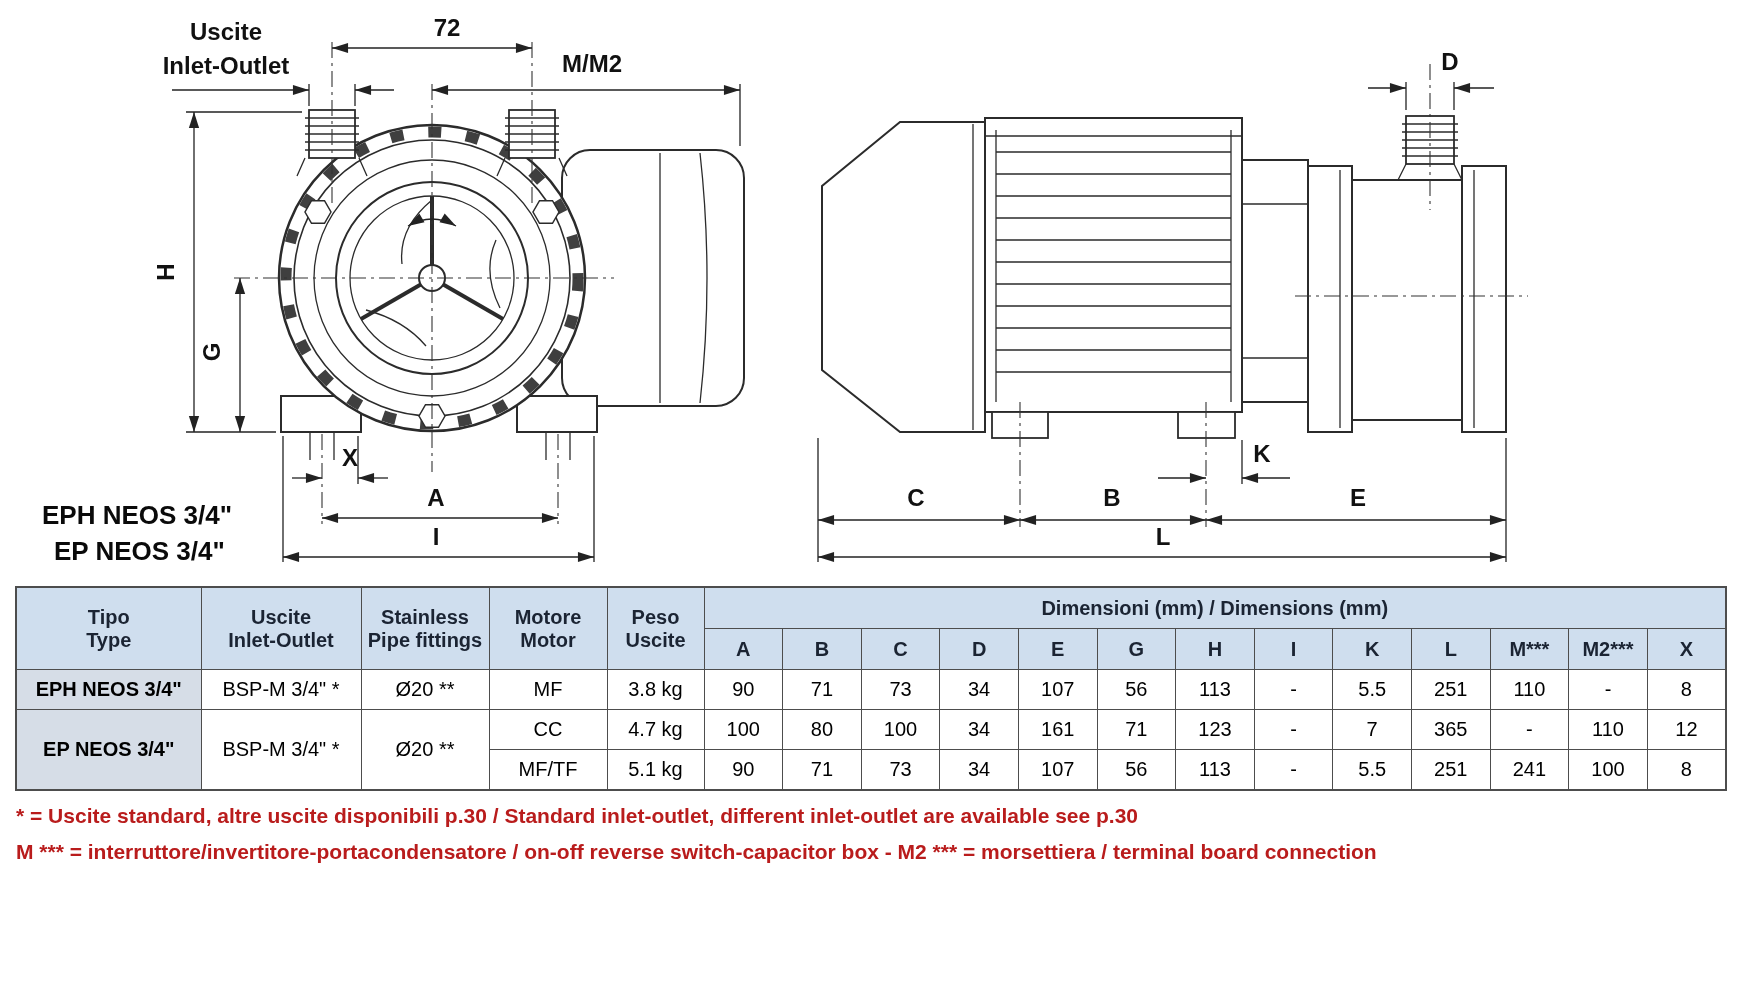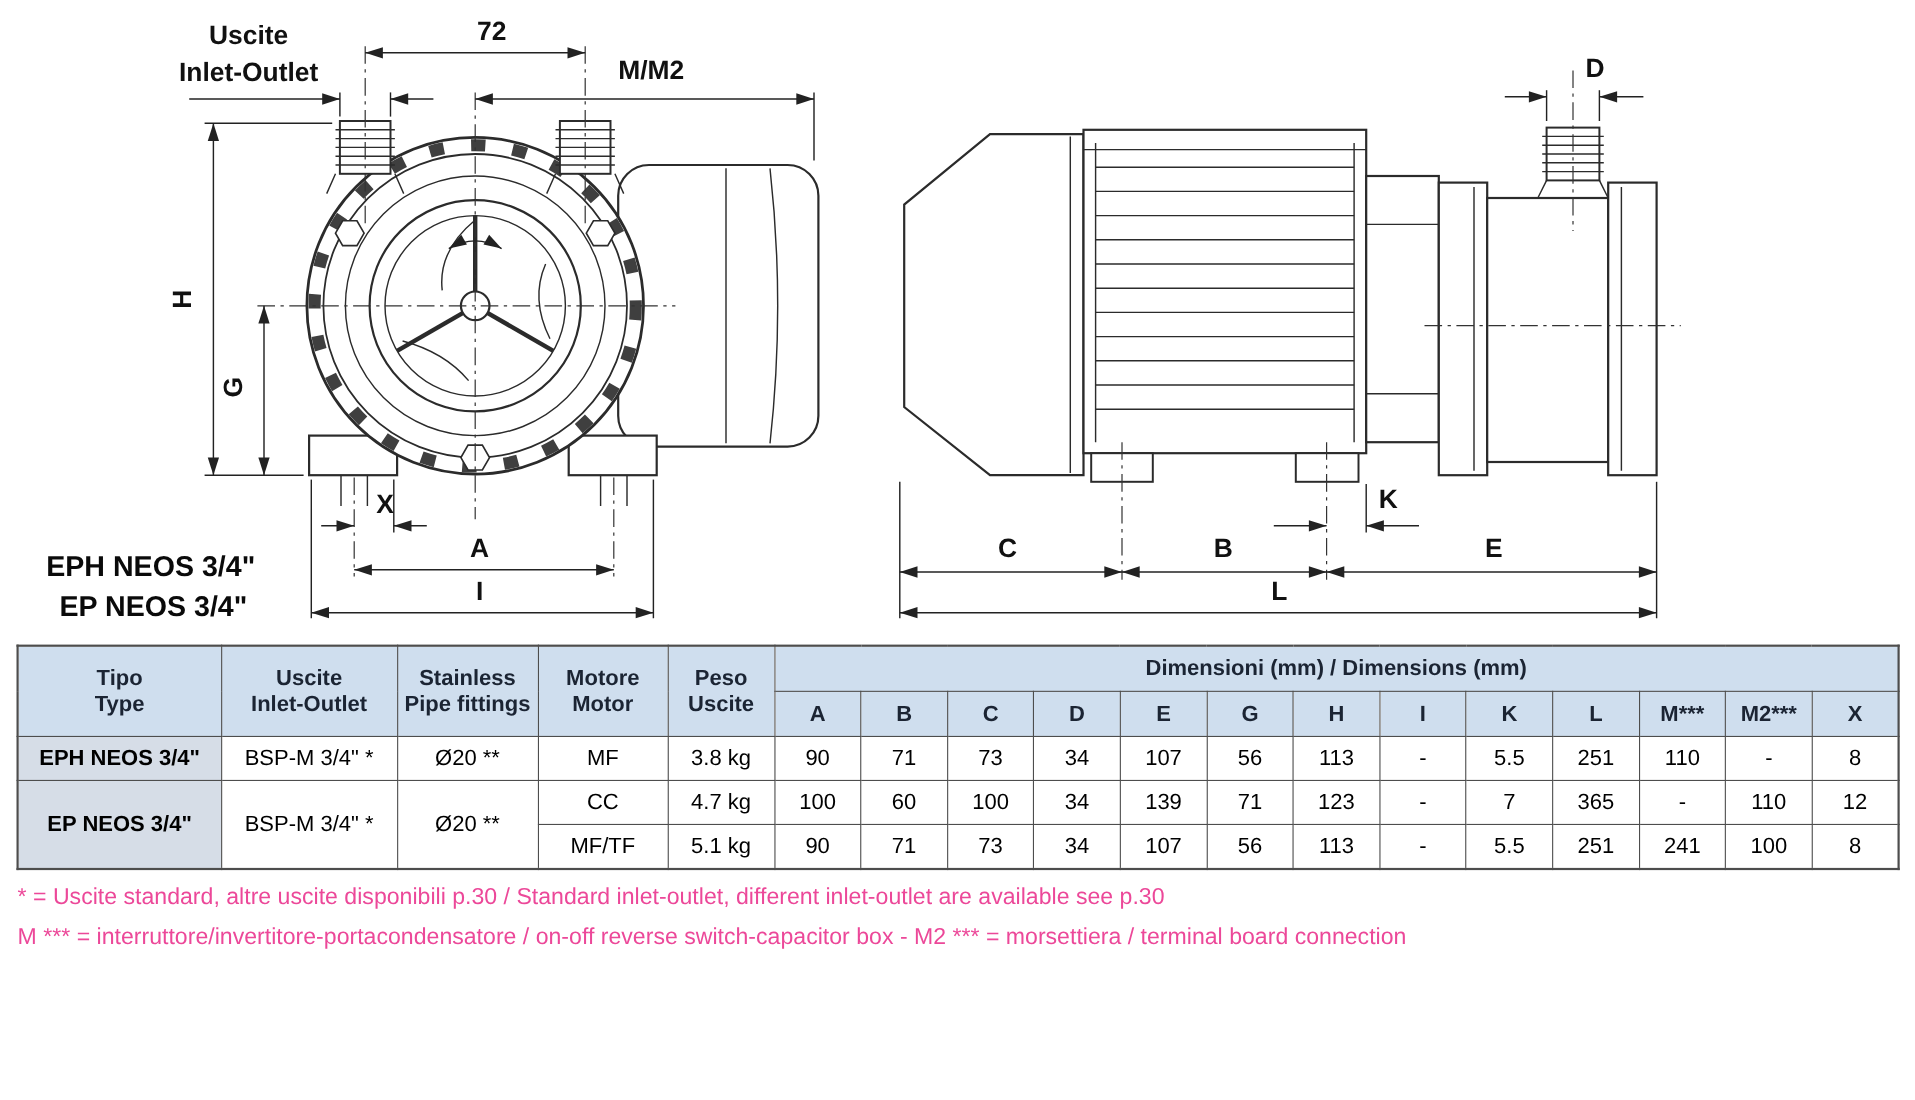--- a/index.html
+++ b/index.html
@@ -19,21 +19,21 @@
   .table-wrap{position:absolute;left:15px;top:586px;width:1712px;}
   table.spec{border-collapse:collapse;table-layout:fixed;width:1712px;border:2px solid #4d4d4d;}
   table.spec th,table.spec td{border:1.5px solid #4d4d4d;text-align:center;vertical-align:middle;
       padding:0 2px;overflow:hidden;}
   table.spec thead th{background:#cfdeee;color:#1b2433;font-weight:700;font-size:20px;line-height:1.15;height:40px;}
   table.spec thead tr.letters th{height:40px;}
   table.spec tbody tr{height:40px;}
   table.spec tbody td{background:#ffffff;font-size:20px;color:#000;}
   table.spec td.rowlabel{background:#d6dde7;font-weight:700;font-size:20px;}
   
-  .footnotes{position:absolute;left:16px;top:798px;font-size:21px;font-weight:400;color:#ec4899;}
+  .footnotes{position:absolute;left:16px;top:798px;font-size:21px;font-weight:700;color:#b91c1c;}
   .footnotes div{line-height:36px;white-space:nowrap;}
 </style>
 </head>
 <body>
 
 <div class="page">
 
   <svg width="1741" height="582" viewBox="0 0 1741 582">
     <defs>
       <marker id="arw" viewBox="0 0 12 8" refX="11.5" refY="4" markerWidth="14" markerHeight="9" orient="auto-start-reverse">
@@ -280,24 +280,24 @@
           <td>-</td>
           <td>8</td>
         </tr>
         <tr>
           <td class="rowlabel" rowspan="2">EP NEOS 3/4"</td>
           <td rowspan="2">BSP-M 3/4" *</td>
           <td rowspan="2">Ø20 **</td>
           <td>CC</td>
           <td>4.7 kg</td>
           <td>100</td>
-          <td>60</td>
+          <td>80</td>
           <td>100</td>
           <td>34</td>
-          <td>139</td>
+          <td>161</td>
           <td>71</td>
           <td>123</td>
           <td>-</td>
           <td>7</td>
           <td>365</td>
           <td>-</td>
           <td>110</td>
           <td>12</td>
         </tr>
         <tr>

